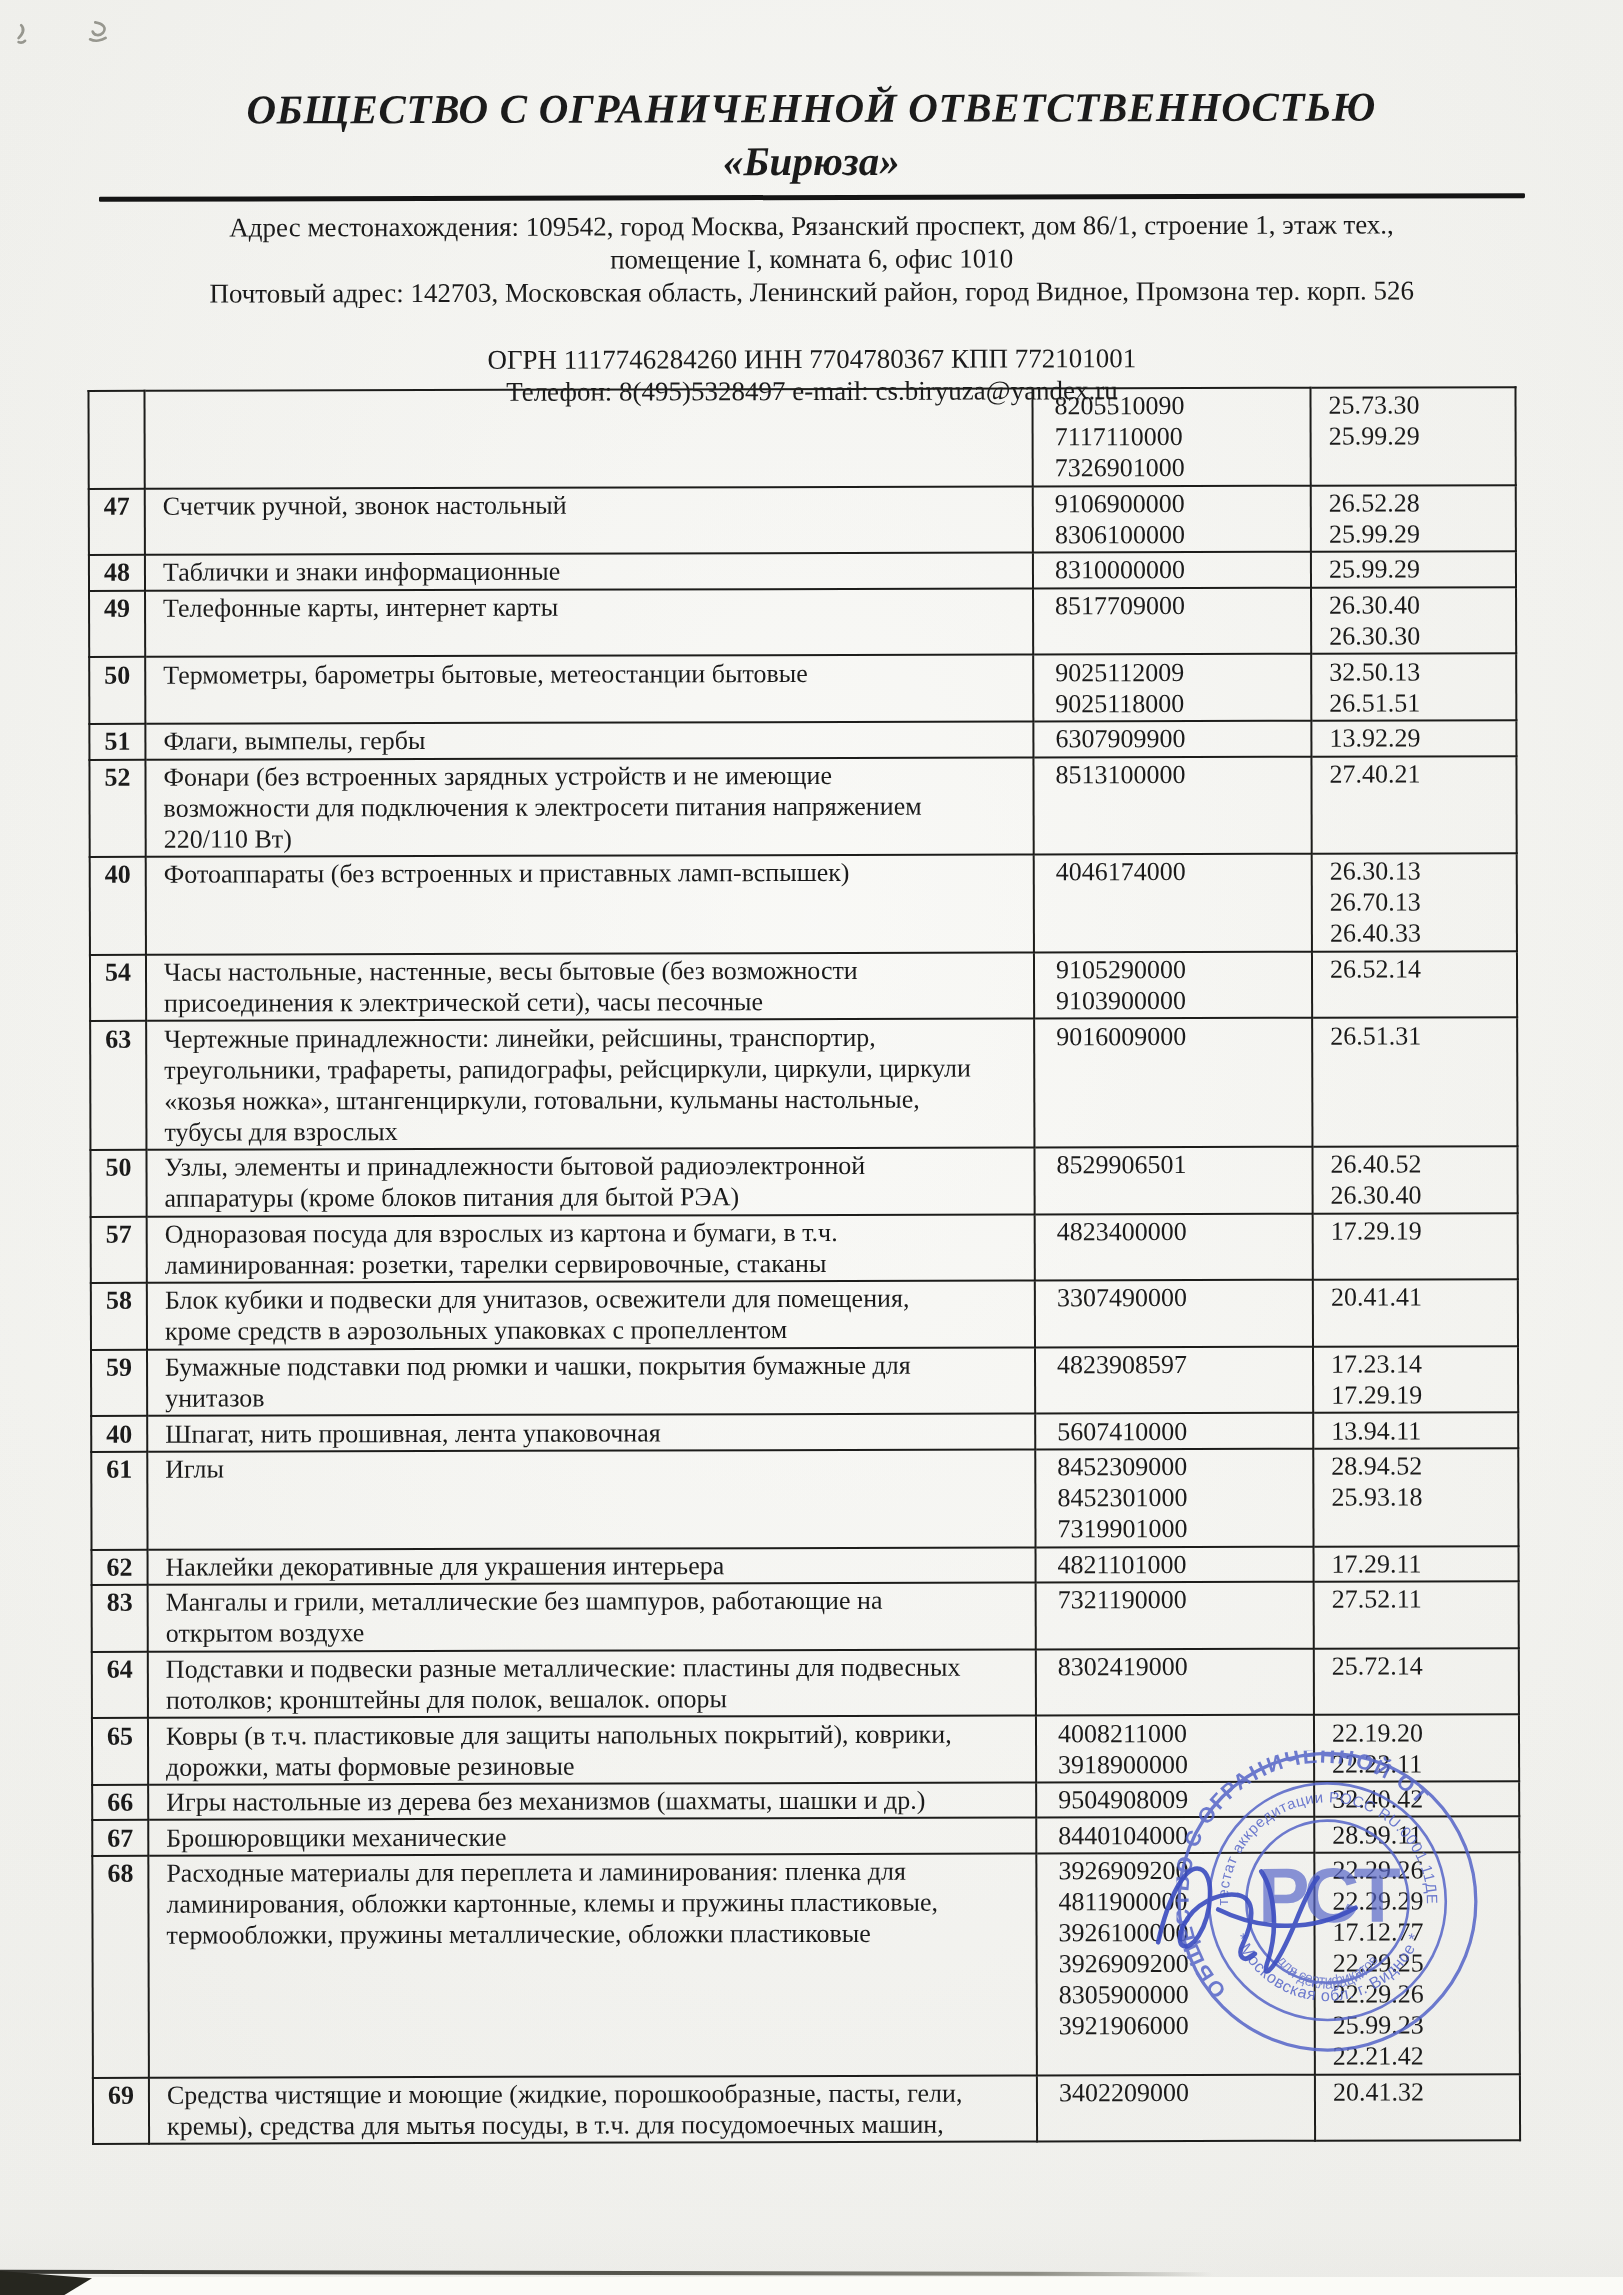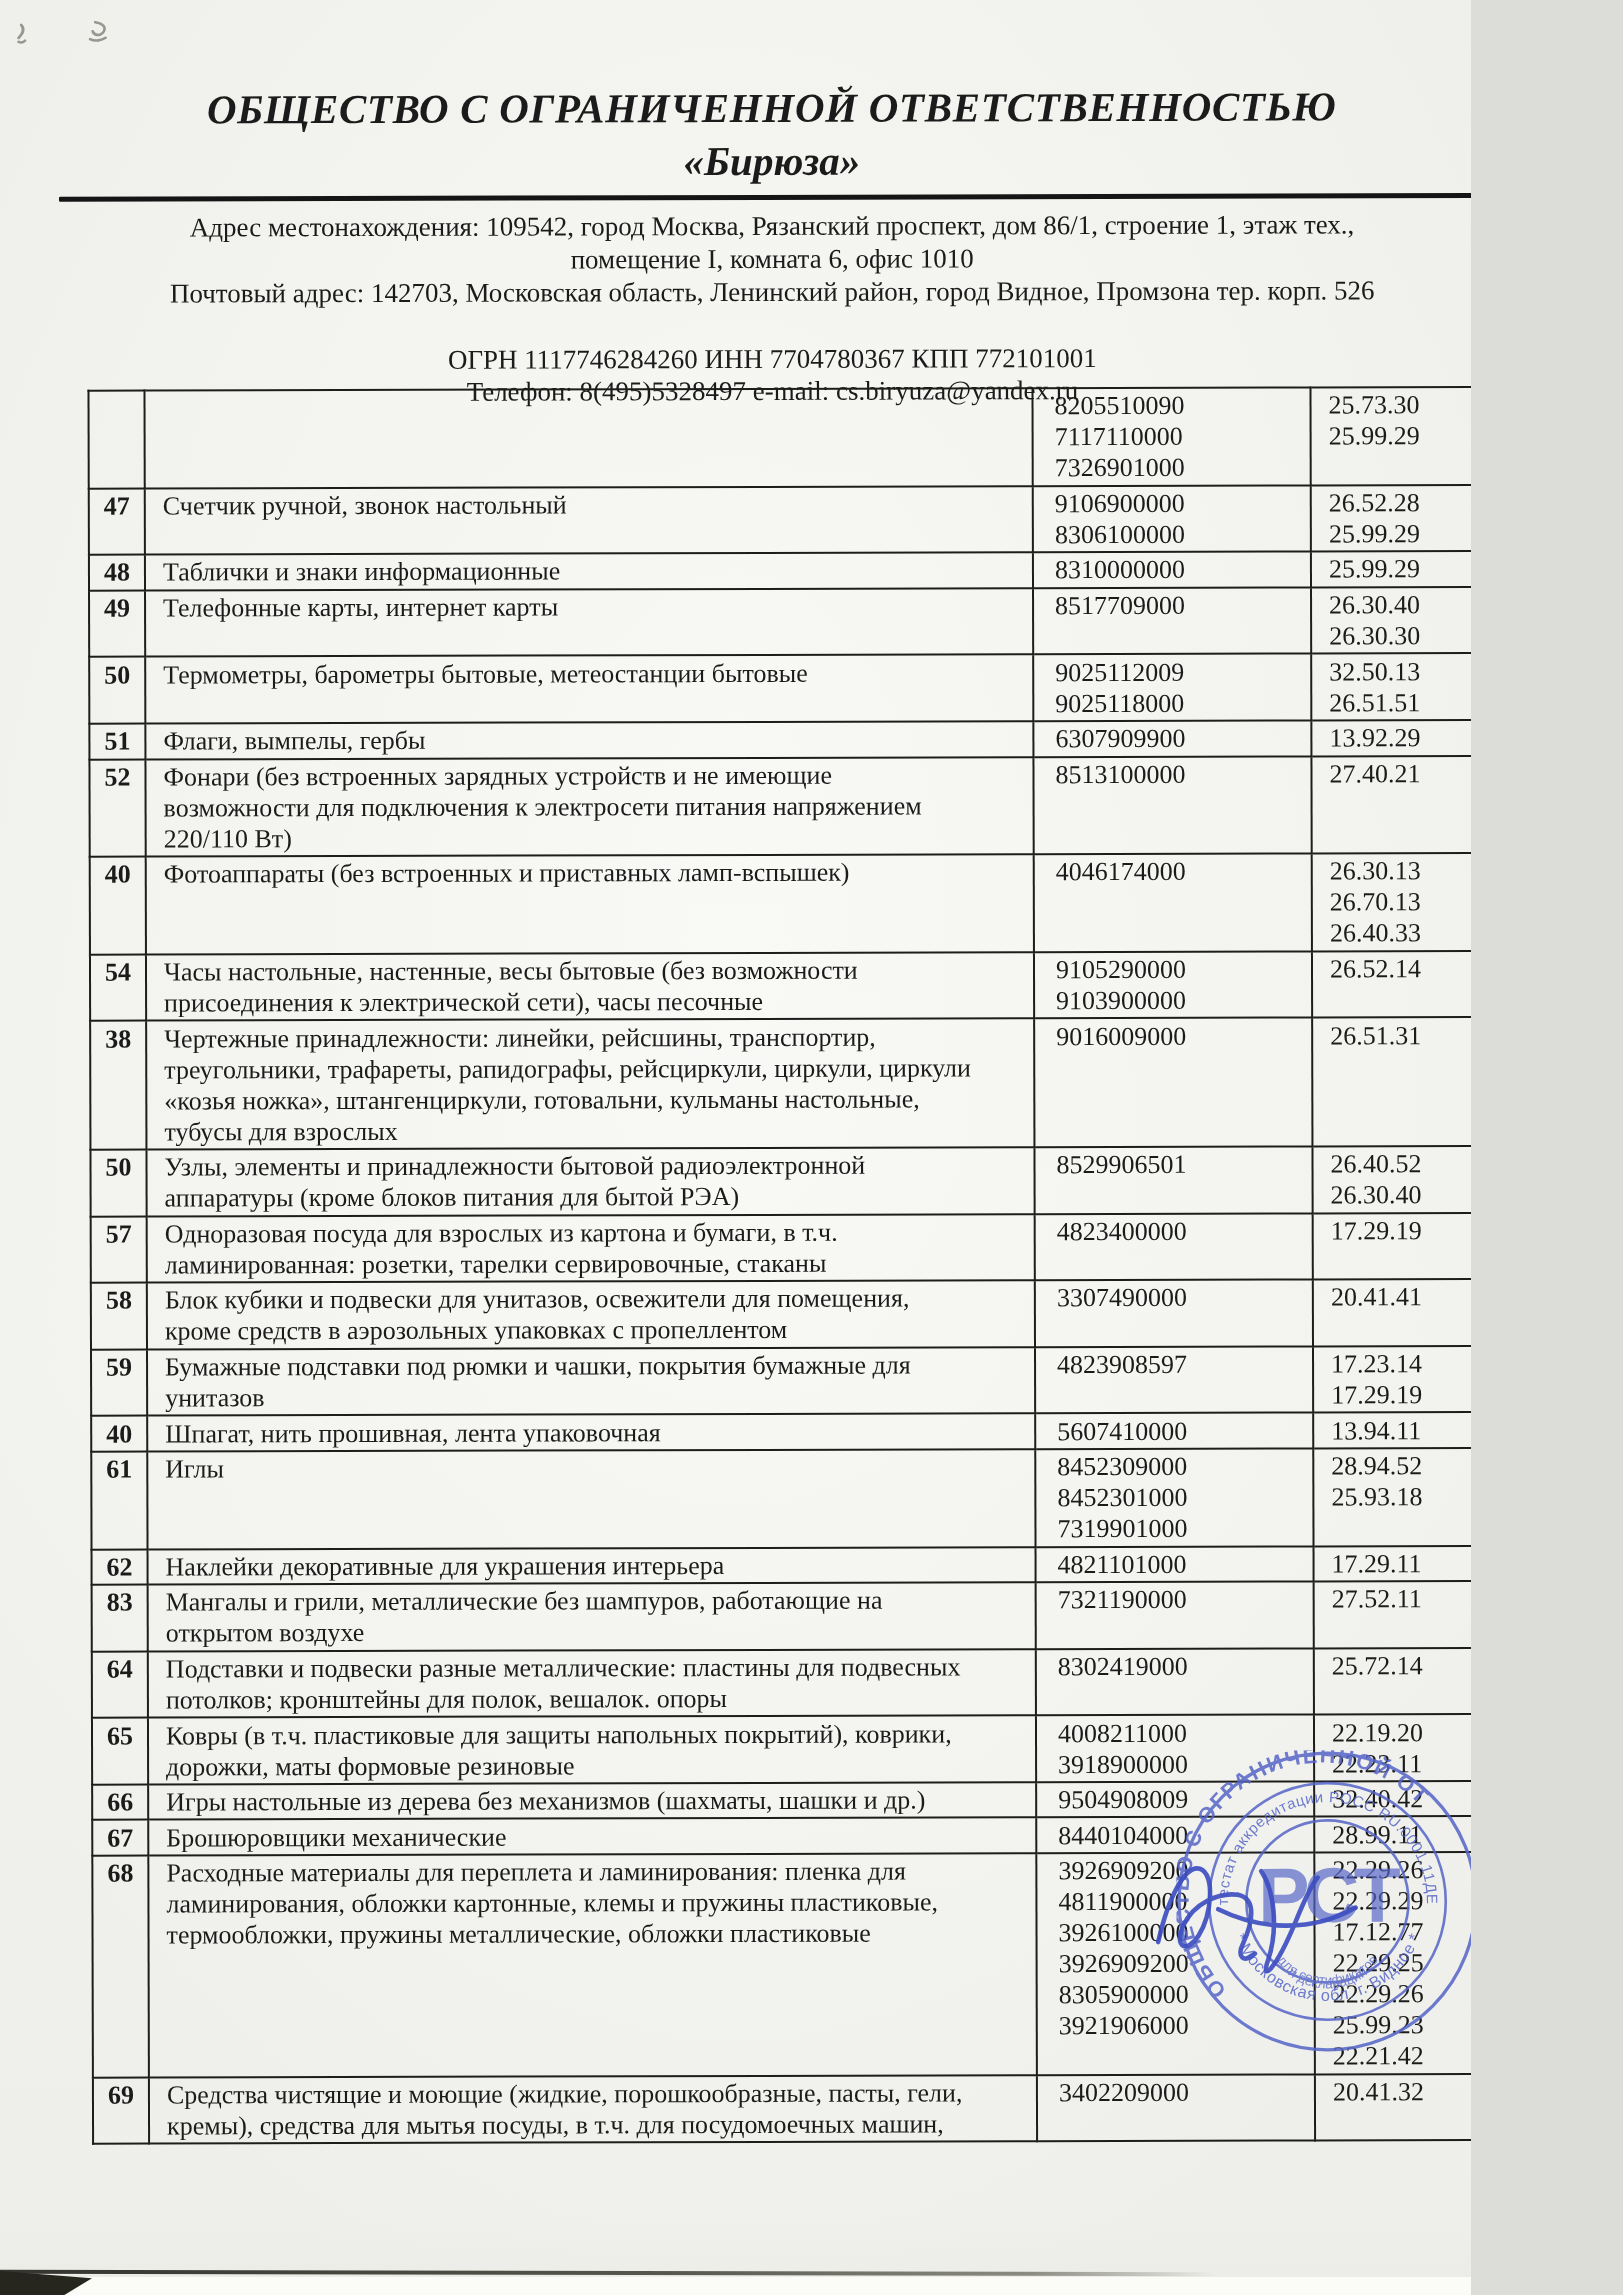--- a/index.html
+++ b/index.html
@@ -1,18 +1,18 @@
 <!DOCTYPE html>
 <html style="font-size:10.5px"><head>
 <meta charset="utf-8">
 <style>
   html,body{margin:0;padding:0;background:#dcdcd8;}
   .page{
     position:relative;
-    width:1471px;height:2295px;
+    width:1623px;height:2295px;
     background:
       radial-gradient(ellipse at 50% 40%, rgba(255,255,255,.35), rgba(0,0,0,.02) 80%),
       linear-gradient(180deg,#f4f4f0 0%, #f6f6f2 60%, #f3f3ef 97%, #efefeb 100%);
     overflow:hidden;
     font-family:"Liberation Serif","DejaVu Serif",serif;
     color:#1b1b1b;
   }
   .content{position:absolute;left:0;top:0;width:100%;transform:rotate(-0.15deg);}
   
   .hdr{width:1544px;margin:0 auto;text-align:center;}
@@ -140,21 +140,21 @@
           </tr>
         <tr>
             <td class="c-num">54</td>
             <td class="c-desc">Часы настольные, настенные, весы бытовые (без возможности
 присоединения к электрической сети), часы песочные</td>
             <td class="c-code">9105290000
 9103900000</td>
             <td class="c-cls">26.52.14</td>
           </tr>
         <tr>
-            <td class="c-num">38</td>
+            <td class="c-num">63</td>
             <td class="c-desc">Чертежные принадлежности: линейки, рейсшины, транспортир,
 треугольники, трафареты, рапидографы, рейсциркули, циркули, циркули
 «козья ножка», штангенциркули, готовальни, кульманы настольные,
 тубусы для взрослых</td>
             <td class="c-code">9016009000</td>
             <td class="c-cls">26.51.31</td>
           </tr>
         <tr>
             <td class="c-num">50</td>
             <td class="c-desc">Узлы, элементы и принадлежности бытовой радиоэлектронной

